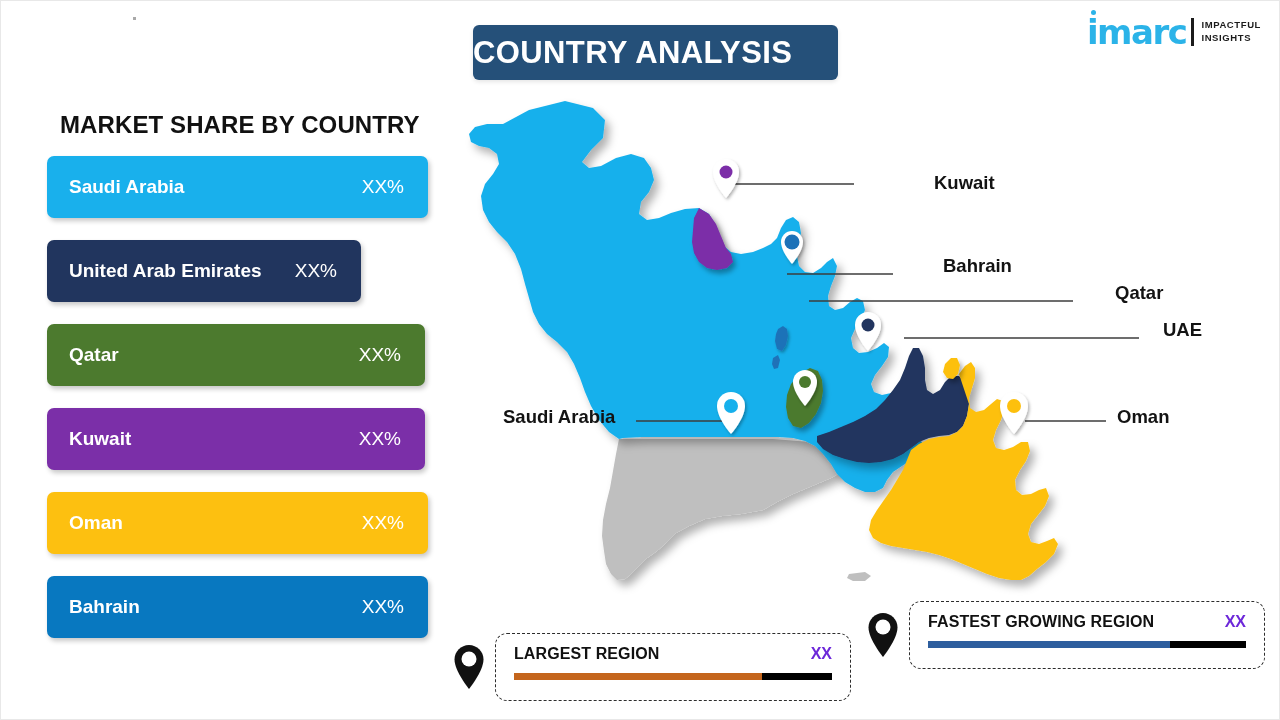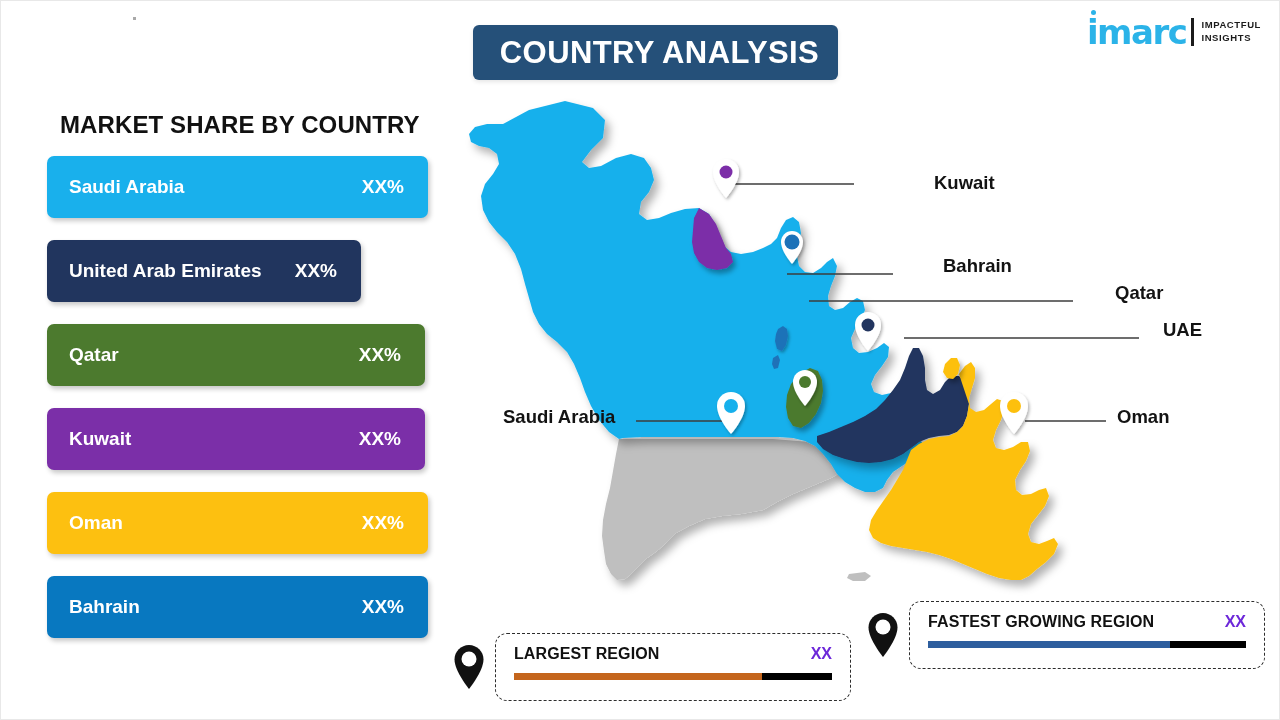--- a/index.html
+++ b/index.html
@@ -22,23 +22,22 @@
     position: absolute; left: 132px; top: 16px;
     width: 3px; height: 3px; background: #a9a9a9;
   }
 
   
   #title-banner {
     position: absolute; left: 472px; top: 24px;
     width: 365px; height: 55px;
     background: #255079;
     border-radius: 6px;
-    display: flex; align-items: center; justify-content: center;
+    display: flex; align-items: center; justify-content: flex-start;
     box-shadow: 0 2px 4px rgba(0,0,0,.10);
-    padding-left: 8px;
   }
   #title-banner .t {
     color: #ffffff;
     font-size: 31px;
     font-weight: 700;
     letter-spacing: .4px;
   }
 
   
   #logo {
@@ -81,21 +80,21 @@
     padding: 0 24px 0 22px;
     margin-bottom: 22px;
     box-shadow: 2px 3px 5px rgba(0,0,0,.22);
     color: #fff;
   }
   .share-bar .name {
     font-size: 19px; font-weight: 700; flex: 1 1 auto;
     white-space: nowrap;
   }
   .share-bar .val {
-    font-size: 19px; font-weight: 700; flex: 0 0 auto;
+    font-size: 19px; font-weight: 400; flex: 0 0 auto;
   }
 
   
   #map-area {
     position: absolute; left: 440px; top: 95px;
     width: 840px; height: 535px;
   }
   #map-svg { position: absolute; left: 0; top: 0; }
 
   .map-label {

